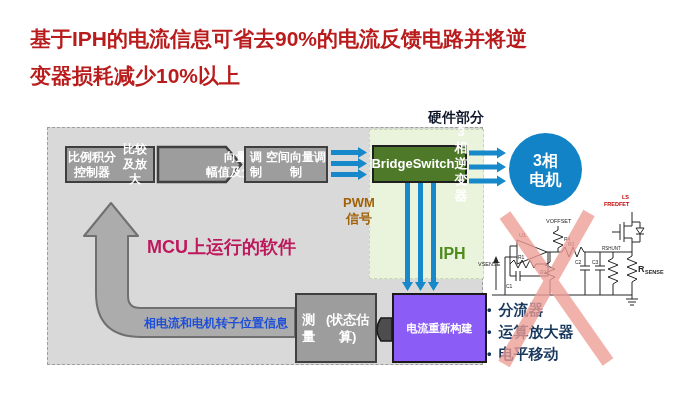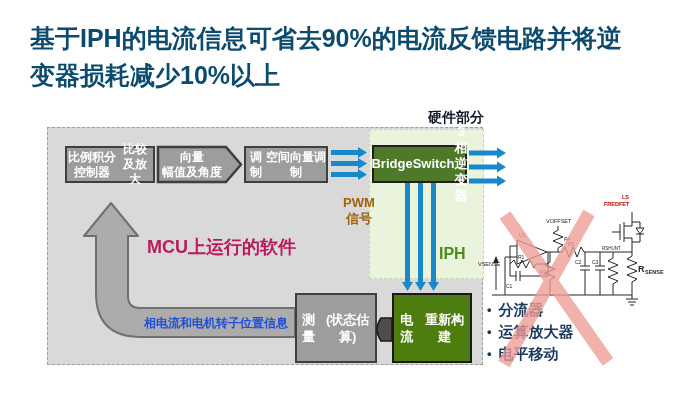--- a/index.html
+++ b/index.html
@@ -1,45 +1,45 @@
 <!DOCTYPE html>
 <html><head>
 <meta charset="utf-8">
 <style>
   html,body{margin:0;padding:0;background:#fff;}
   #canvas{position:relative;width:699px;height:400px;background:#ffffff;overflow:hidden;
           font-family:"Liberation Sans",sans-serif;}
   .abs{position:absolute;}
   
-  #title{left:30px;top:20px;width:655px;font-size:25px;line-height:37px;
-         font-weight:bold;color:#0c4a6e;letter-spacing:0;}
+  #title{left:30px;top:20px;width:655px;font-size:21px;line-height:37px;
+         font-weight:bold;color:#b91c1c;letter-spacing:0;}
   
   #sw-area{left:47px;top:127px;width:434px;height:236px;background:#D9D9D9;
            border:1.5px dashed #9E9E9E;z-index:1;}
   
   #hw-area{left:369px;top:129px;width:113px;height:148px;background:#EAF3DC;
            border:1.5px dashed #C5D8AC;z-index:2;}
   #hw-label{left:398px;top:109px;width:86px;text-align:right;font-size:14px;
             font-weight:bold;color:#0f172a;z-index:4;}
   
   .blk{display:flex;flex-direction:row;align-items:center;justify-content:center;
        text-align:center;font-weight:bold;color:#fff;background:#9D9D9D;
        border:2px solid #3F3F3F;box-sizing:border-box;z-index:4;font-size:12px;line-height:15px;}
   #blk-pi{left:65px;top:146px;width:90px;height:37px;}
   #blk-mod{left:244px;top:146px;width:84px;height:37px;}
   #blk-meas{left:295px;top:293px;width:82px;height:70px;font-size:13px;line-height:17px;}
-  #blk-rec{left:392px;top:293px;width:80px;height:70px;background:#4d7c0f;
-           border:2px solid #1A1A1A;font-size:13px;line-height:17px;}
+  #blk-rec{left:392px;top:293px;width:95px;height:70px;background:#8b5cf6;
+           border:2px solid #1A1A1A;font-size:11px;line-height:17px;}
   #blk-bs{left:372px;top:145px;width:95px;height:38px;background:#4E7928;
           border:2px solid #202020;font-size:13px;line-height:16px;}
   
   #vec-svg{left:155px;top:143px;z-index:3;}
   #blk-vec-text{left:157px;top:146px;width:70px;height:37px;display:flex;flex-direction:column;
                 align-items:center;justify-content:center;text-align:center;font-weight:bold;
-                color:#fff;font-size:12px;line-height:15px;z-index:4;}
+                color:#fff;font-size:12px;line-height:15px;z-index:4;padding-left:44px;}
   
   #mcu-label{left:147px;top:235px;width:160px;font-size:18px;font-weight:bold;color:#be185d;z-index:4;}
   #pwm-label{left:338px;top:195px;width:42px;text-align:center;font-size:13px;line-height:16px;
              font-weight:bold;color:#a16207;z-index:4;}
   #iph-label{left:439px;top:217px;font-size:16px;font-weight:bold;color:#4D8B1D;z-index:4;margin-top:28px;}
   #fb-label{left:136px;top:315px;width:160px;text-align:center;font-size:12px;
             font-weight:bold;color:#1d4ed8;z-index:4;}
   
   #motor{left:509px;top:133px;width:73px;height:73px;border-radius:50%;background:#1183C6;
          display:flex;flex-direction:column;align-items:center;justify-content:center;
@@ -105,20 +105,24 @@
   </div>
 
   <div class="abs" id="mcu-label">MCU上运行的软件</div>
   <div class="abs" id="pwm-label">
     <span>PWM</span><br>
     <span>信号</span>
   </div>
   <div class="abs" id="iph-label">IPH</div>
   <div class="abs" id="fb-label">相电流和电机转子位置信息</div>
 
+  <div class="abs" id="motor">
+    <span>3相</span>
+    <span>电机</span>
+  </div>
 
   <svg class="ovl" id="svg-flows" width="699" height="400" viewBox="0 0 699 400">
     <g fill="#1789CA" stroke="#1789CA">
       <line x1="331" y1="152.5" x2="358" y2="152.5" stroke-width="5"></line>
       <polygon points="358,147 358,158 367,152.5" stroke="none"></polygon>
       <line x1="331" y1="163.5" x2="358" y2="163.5" stroke-width="5"></line>
       <polygon points="358,158 358,169 367,163.5" stroke="none"></polygon>
       <line x1="331" y1="174.5" x2="358" y2="174.5" stroke-width="5"></line>
       <polygon points="358,169 358,180 367,174.5" stroke="none"></polygon>
     </g>

